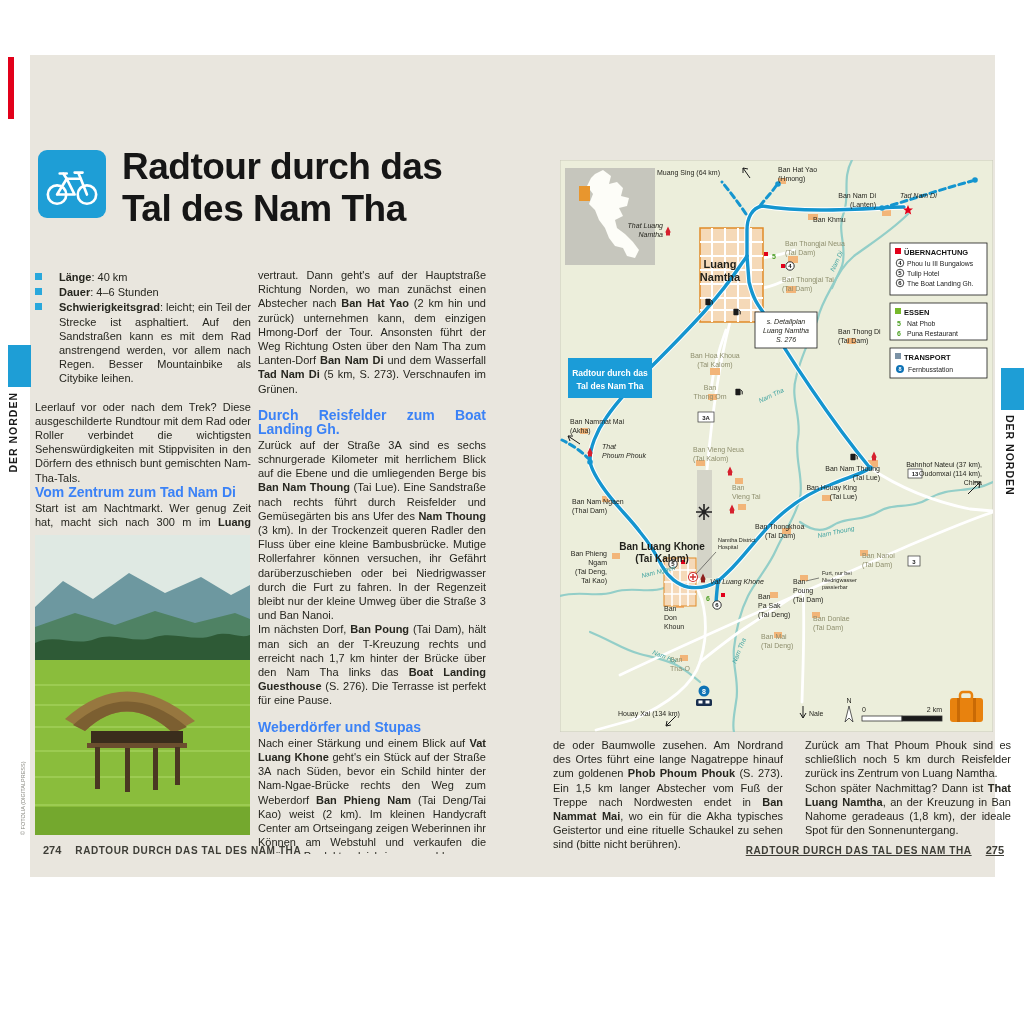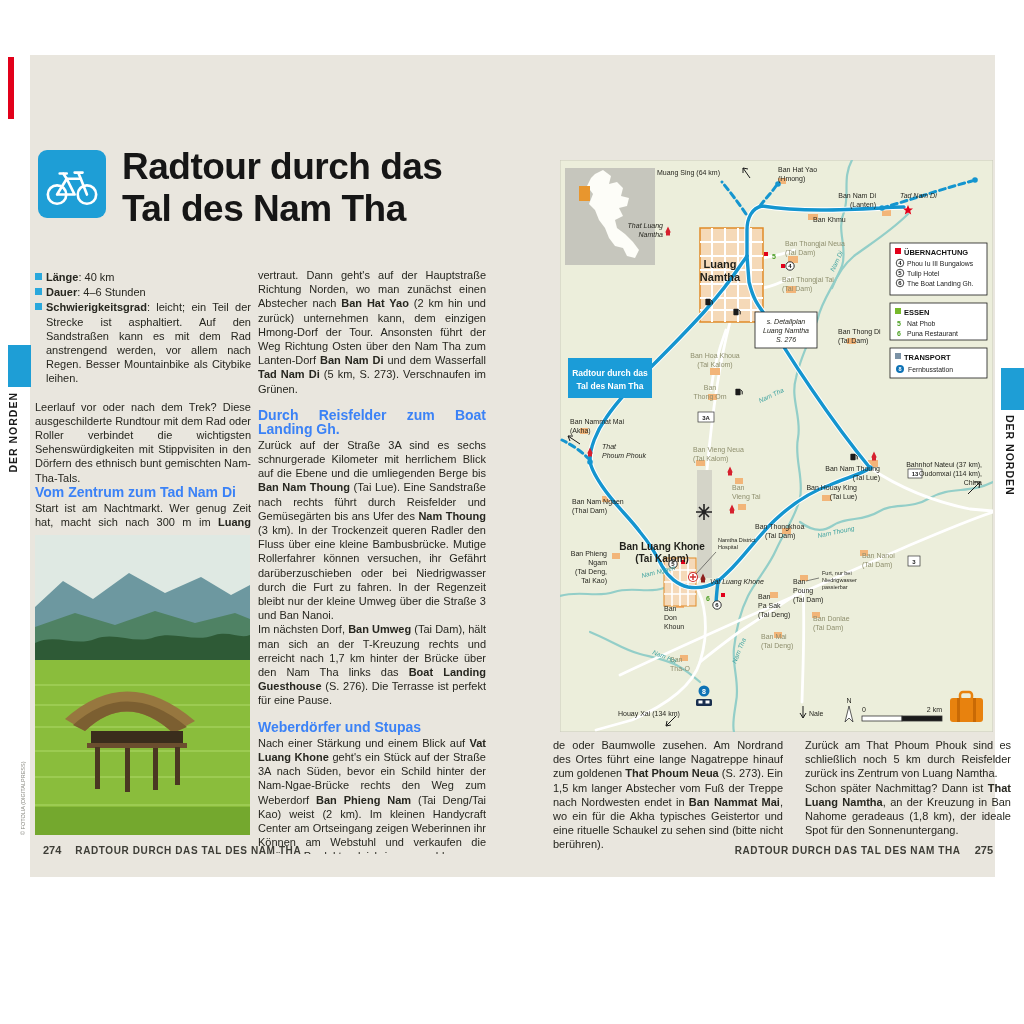--- a/index.html
+++ b/index.html
@@ -12,31 +12,31 @@
   .tabTxtL,.tabTxtR{position:absolute;font-weight:bold;font-size:10.5px;letter-spacing:1px;color:#1a1a1a;writing-mode:vertical-rl;}
   .tabTxtL{left:7px;top:392px;transform:rotate(180deg);}
   .tabTxtR{left:1004px;top:415px;}
   .bike-badge{position:absolute;left:38px;top:150px;width:68px;height:68px;background:#1e9ed6;border-radius:9px;display:flex;align-items:center;justify-content:center;}
   .page-title{position:absolute;left:122px;top:146px;font-size:37px;line-height:42px;font-weight:bold;color:#161616;letter-spacing:-0.5px;}
   .col{position:absolute;font-size:11px;line-height:14.2px;text-align:justify;color:#26261f;overflow:hidden;}
   .col1{left:35px;top:270px;width:216px;height:260px;}
   .col2{left:258px;top:268px;width:228px;height:586px;}
   .colA{left:553px;top:738px;width:230px;height:120px;}
   .colB{left:789px;top:738px;width:206px;height:120px;margin-left:16px;}
-  .fact{position:relative;padding-left:11px;margin-bottom:1px;}
+  .fact{position:relative;padding-left:24px;margin-bottom:1px;}
   .fact .bullet{position:absolute;left:0;top:3px;width:7px;height:7px;background:#29a8dc;}
   .para{margin:0 0 0 0;}
   .gap{height:13px;}
   h3.sec{color:#3b82f6;font-size:14px;line-height:14px;margin:12px 0 2px 0;}
   h3.sec.first{margin-top:0;}
   .photo{position:absolute;left:35px;top:535px;width:215px;height:300px;}
   .credit{position:absolute;left:20px;top:835px;font-size:5.5px;color:#8a8a82;transform:rotate(-90deg);transform-origin:left top;white-space:nowrap;}
   .footer{position:absolute;top:844px;font-size:10px;font-weight:bold;letter-spacing:0.6px;color:#3d3d36;margin-left:8px;}
   .footerL{left:35px;}
-  .footerR{right:31px;text-align:center;}
+  .footerR{right:20px;text-align:center;text-decoration:underline;}
   .pgnum{font-size:11px;letter-spacing:0;}
   .footerL .pgnum{margin-right:14px;}
   .footerR .pgnum{margin-left:14px;}
   .mapwrap{position:absolute;left:560px;top:160px;width:433px;height:572px;}
   svg text{font-family:"Liberation Sans",sans-serif;}
   .m-lbl{font-size:7px;fill:#26261f;}
   .m-olive{font-size:7px;fill:#8f8f6e;}
   .m-big{font-size:10px;font-weight:bold;fill:#1f1f1a;}
   .m-town{font-size:11px;font-weight:bold;fill:#1f1f1a;}
   .m-it{font-style:italic;}
@@ -107,28 +107,28 @@
       <rect x="140" y="212" width="5" height="38" fill="#4a3722"></rect>
     </g>
   </svg>
 </div>
 <div class="credit">© FOTOLIA (DIGITALPRESS)</div>
 
 <div class="col col2">
   <p class="para">vertraut. Dann geht's auf der Hauptstraße Richtung Norden, wo man zunächst einen Abstecher nach <b>Ban Hat Yao</b> (2 km hin und zurück) unternehmen kann, dem einzigen Hmong-Dorf der Tour. Ansonsten führt der Weg Richtung Osten über den Nam Tha zum Lanten-Dorf <b>Ban Nam Di</b> und dem Wasserfall <b>Tad Nam Di</b> (5 km, S. 273). Verschnaufen im Grünen.</p>
   <h3 class="sec">Durch Reisfelder zum Boat Landing Gh.</h3>
   <p class="para">Zurück auf der Straße 3A sind es sechs schnurgerade Kilometer mit herrlichem Blick auf die Ebene und die umliegenden Berge bis <b>Ban Nam Thoung</b> (Tai Lue). Eine Sandstraße nach rechts führt durch Reisfelder und Gemüsegärten bis ans Ufer des <b>Nam Thoung</b> (3 km). In der Trockenzeit queren Radler den Fluss über eine kleine Bambusbrücke. Mutige Rollerfahrer können versuchen, ihr Gefährt darüberzuschieben oder bei Niedrigwasser durch die Furt zu fahren. In der Regenzeit bleibt nur der kleine Umweg über die Straße 3 und Ban Nanoi.</p>
-  <p class="para">Im nächsten Dorf, <b>Ban Umweg</b> (Tai Dam), hält man sich an der T-Kreuzung rechts und erreicht nach 1,7 km hinter der Brücke über den Nam Tha links das <b>Boat Landing Guesthouse</b> (S. 276). Die Terrasse ist perfekt für eine Pause.</p>
+  <p class="para">Im nächsten Dorf, <b>Ban Poung</b> (Tai Dam), hält man sich an der T-Kreuzung rechts und erreicht nach 1,7 km hinter der Brücke über den Nam Tha links das <b>Boat Landing Guesthouse</b> (S. 276). Die Terrasse ist perfekt für eine Pause.</p>
   <h3 class="sec">Weberdörfer und Stupas</h3>
   <p class="para">Nach einer Stärkung und einem Blick auf <b>Vat Luang Khone</b> geht's ein Stück auf der Straße 3A nach Süden, bevor ein Schild hinter der Nam-Ngae-Brücke rechts den Weg zum Weberdorf <b>Ban Phieng Nam</b> (Tai Deng/Tai Kao) weist (2 km). Im kleinen Handycraft Center am Ortseingang zeigen Weberinnen ihr Können am Webstuhl und verkaufen die schönen Produkte gleich im angeschlossenen Laden.</p>
 
 </div>
 
 <div class="col colA">
-  <p class="para">de oder Baumwolle zusehen. Am Nordrand des Ortes führt eine lange Nagatreppe hinauf zum goldenen <b>That Phoum Neua</b> (S. 273). Ein 1,5 km langer Abstecher vom Fuß der Treppe nach Nordwesten endet in <b>Ban Nammat Mai</b>, wo ein für die Akha typisches Geistertor und eine rituelle Schaukel zu sehen sind (bitte nicht berühren).</p>
+  <p class="para">de oder Baumwolle zusehen. Am Nordrand des Ortes führt eine lange Nagatreppe hinauf zum goldenen <b>Phob Phoum Phouk</b> (S. 273). Ein 1,5 km langer Abstecher vom Fuß der Treppe nach Nordwesten endet in <b>Ban Nammat Mai</b>, wo ein für die Akha typisches Geistertor und eine rituelle Schaukel zu sehen sind (bitte nicht berühren).</p>
 </div>
 <div class="col colB">
   <p class="para">Zurück am That Phoum Phouk sind es schließlich noch 5 km durch Reisfelder zurück ins Zentrum von Luang Namtha.</p>
   <p class="para">Schon später Nachmittag? Dann ist <b>That Luang Namtha</b>, an der Kreuzung in Ban Nahome geradeaus (1,8 km), der ideale Spot für den Sonnenuntergang.</p>
 </div>
 
 <div class="footer footerL"><span class="pgnum">274</span><span>RADTOUR DURCH DAS TAL DES NAM THA</span></div>
 <div class="footer footerR"><span>RADTOUR DURCH DAS TAL DES NAM THA</span><span class="pgnum">275</span></div>
 
 <div class="mapwrap">

